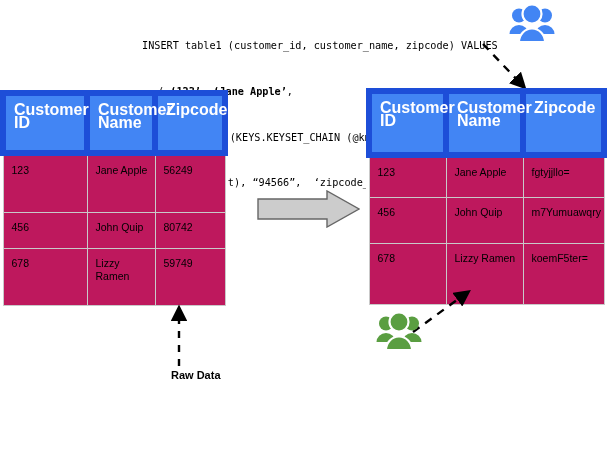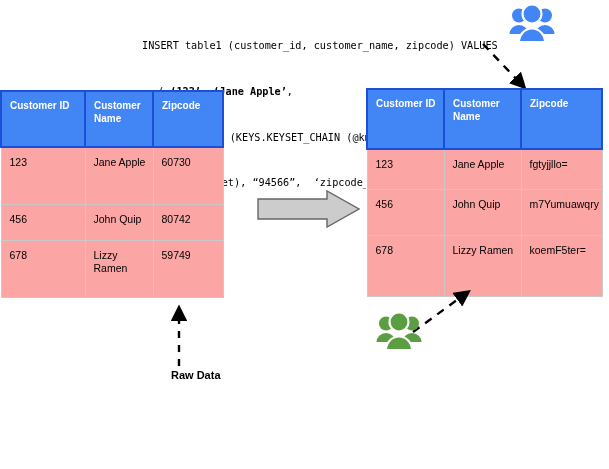--- a/index.html
+++ b/index.html
@@ -50,30 +50,30 @@
   
   table.datatable {
     position: absolute;
     border-collapse: collapse;
     table-layout: fixed;
     background: #ffffff;
   }
   table.datatable th {
     background: #4285f4;
     color: #ffffff;
-    font-size: 10px;
+    font-size: 16px;
     font-weight: bold;
     text-align: left;
     vertical-align: top;
     padding: 8px 7px 8px 8px;
-    border: 2px solid #1d4ed8;
+    border: 6px solid #1d4ed8;
     line-height: 12.5px;
   }
   table.datatable td {
-    background: #fca5a5;
+    background: #be185d;
     color: #000000;
     font-size: 10.5px;
     text-align: left;
     vertical-align: top;
     padding: 8px 7px 8px 8px;
     border: 1px solid #c9c9c9;
     line-height: 12.5px;
   }
 
   #table-left { left: 0px; top: 90px; width: 222px; }
@@ -180,21 +180,21 @@
       <tr>
         <th>Customer ID</th>
         <th>Customer Name</th>
         <th>Zipcode</th>
       </tr>
     </thead>
     <tbody>
       <tr class="r1">
         <td>123</td>
         <td>Jane Apple</td>
-        <td>60730</td>
+        <td>56249</td>
       </tr>
       <tr class="r2">
         <td>456</td>
         <td>John Quip</td>
         <td>80742</td>
       </tr>
       <tr class="r3">
         <td>678</td>
         <td>Lizzy Ramen</td>
         <td>59749</td>

